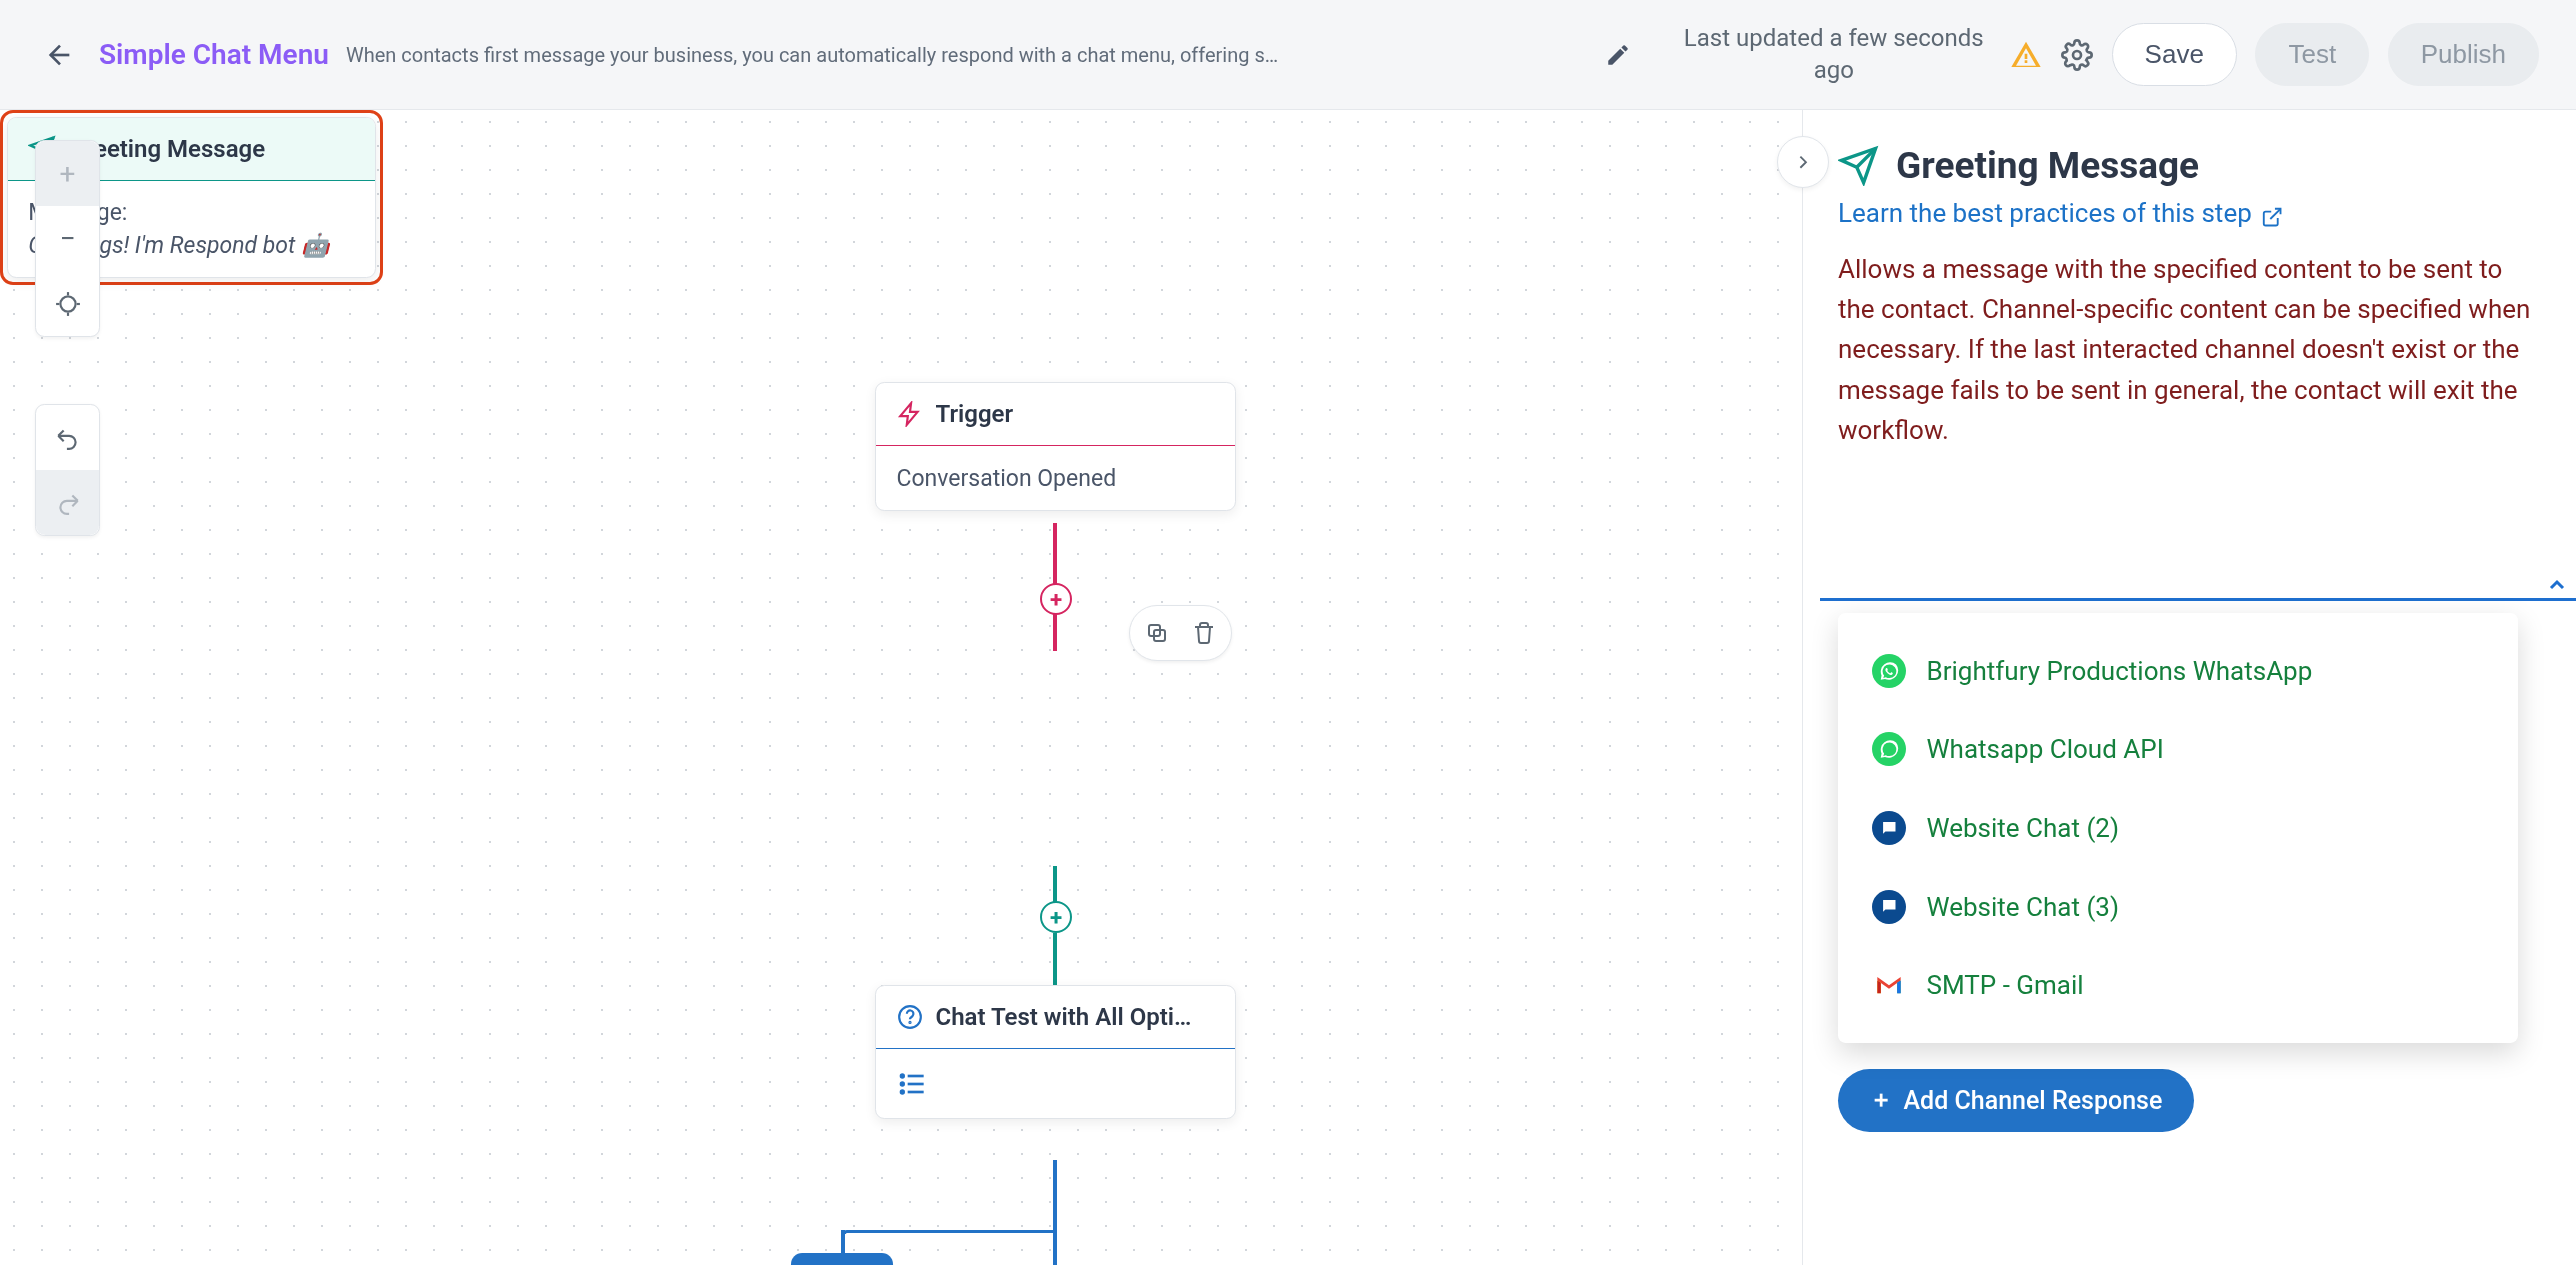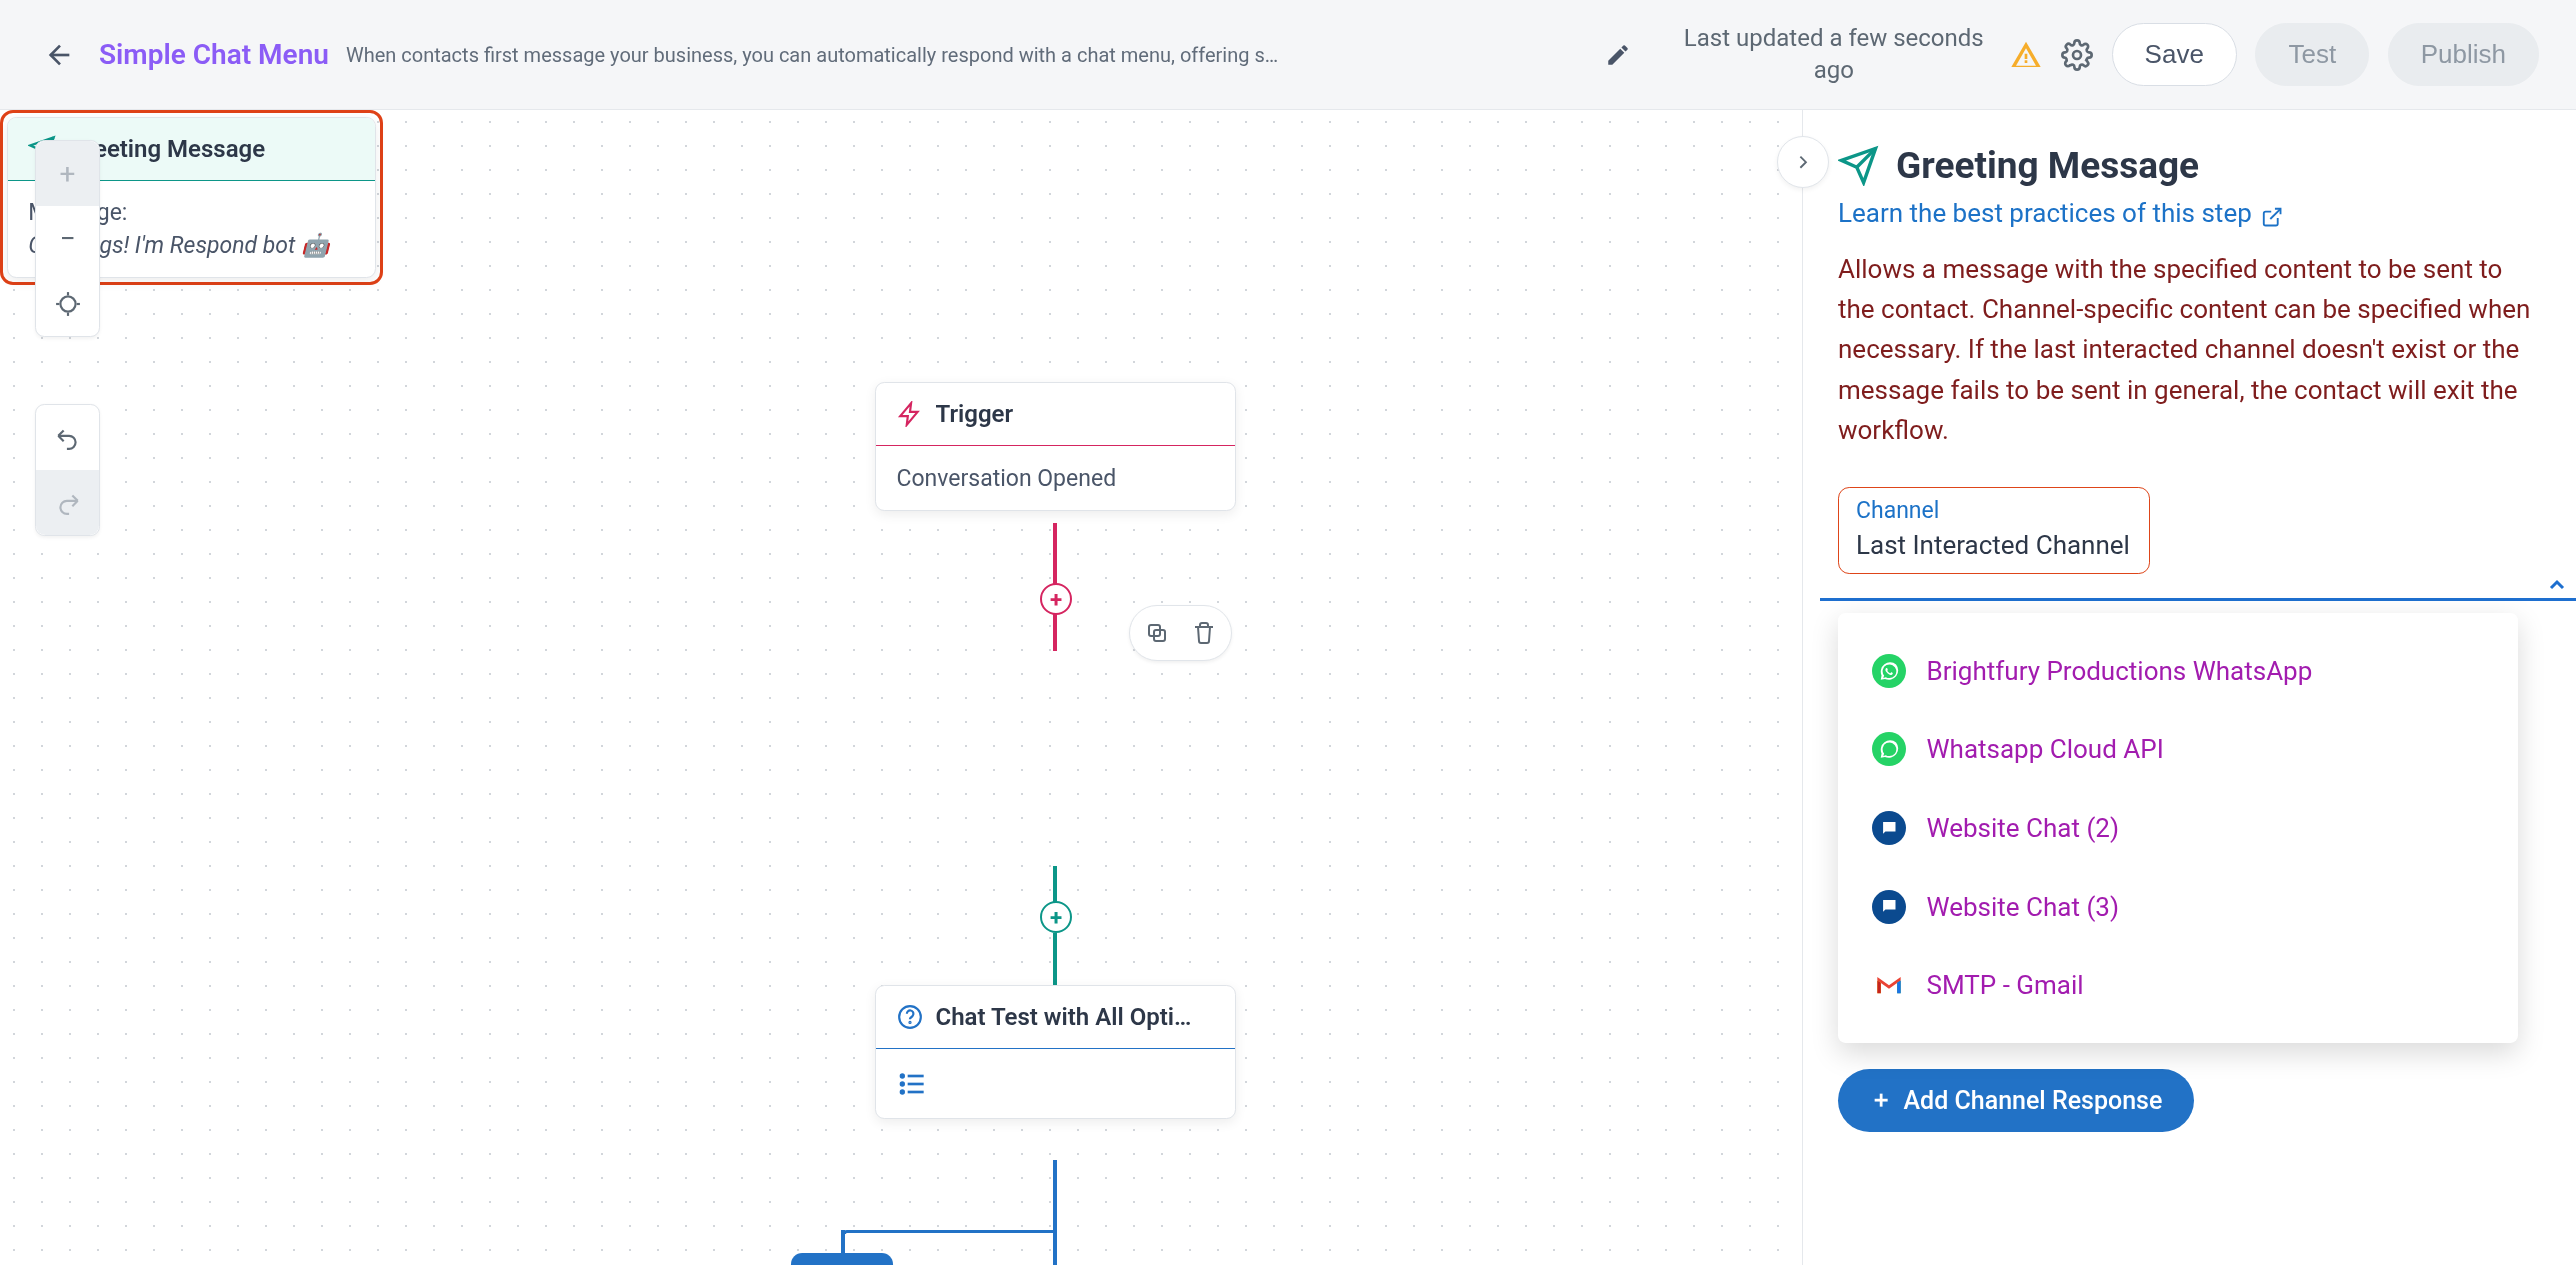--- a/index.html
+++ b/index.html
@@ -266,21 +266,21 @@
     background:#fff;
     border-radius: 7.4px;
     box-shadow: 0 9.3px 28px rgba(0,0,0,0.15);
     padding: 18.6px 0;
     z-index: 10;
   }
   .dd-item {
     display:flex;align-items:center; gap:20.5px;
     padding: 22.3px 34px;
     font-size:26px;
-    color:#a21caf;
+    color:#15803d;
     cursor:pointer;
   }
 
   .wa-badge, .chat-badge, .gmail-badge {
     width:34px;height:34px;border-radius:50%;
     display:flex;align-items:center;justify-content:center;
     flex-shrink:0;
   }
   .wa-badge { background:#25d366; }
   .chat-badge { background:#0b4a8f; }
@@ -483,24 +483,20 @@
     <span>Learn the best practices of this step</span>
     <svg width="22.3" height="22.3" viewBox="0 0 24 24" fill="none" stroke="currentColor" stroke-width="2">
         <path d="M18 13v6a2 2 0 0 1-2 2H5a2 2 0 0 1-2-2V8a2 2 0 0 1 2-2h6"></path>
         <polyline points="15 3 21 3 21 9"></polyline>
         <line x1="10" y1="14" x2="21" y2="3"></line>
       </svg>
   </a>
 
   <p class="panel-desc">Allows a message with the specified content to be sent to the contact. Channel-specific content can be specified when necessary. If the last interacted channel doesn't exist or the message fails to be sent in general, the contact will exit the workflow.</p>
 
-  <div class="channel-box">
-    <div class="channel-label">Channel</div>
-    <div class="channel-value">Last Interacted Channel</div>
-  </div>
 
   <div class="dropdown-line" style="top:488px;"></div>
   <div class="chevron-up" style="top:463px;">
     <svg width="24" height="24" viewBox="0 0 24 24" fill="none" stroke="currentColor" stroke-width="3">
         <polyline points="6 15 12 9 18 15"></polyline>
       </svg>
   </div>
 
   <div class="ghost-expand" style="top:586px;">
     <svg width="24" height="24" viewBox="0 0 24 24" fill="none" stroke="currentColor" stroke-width="2">

